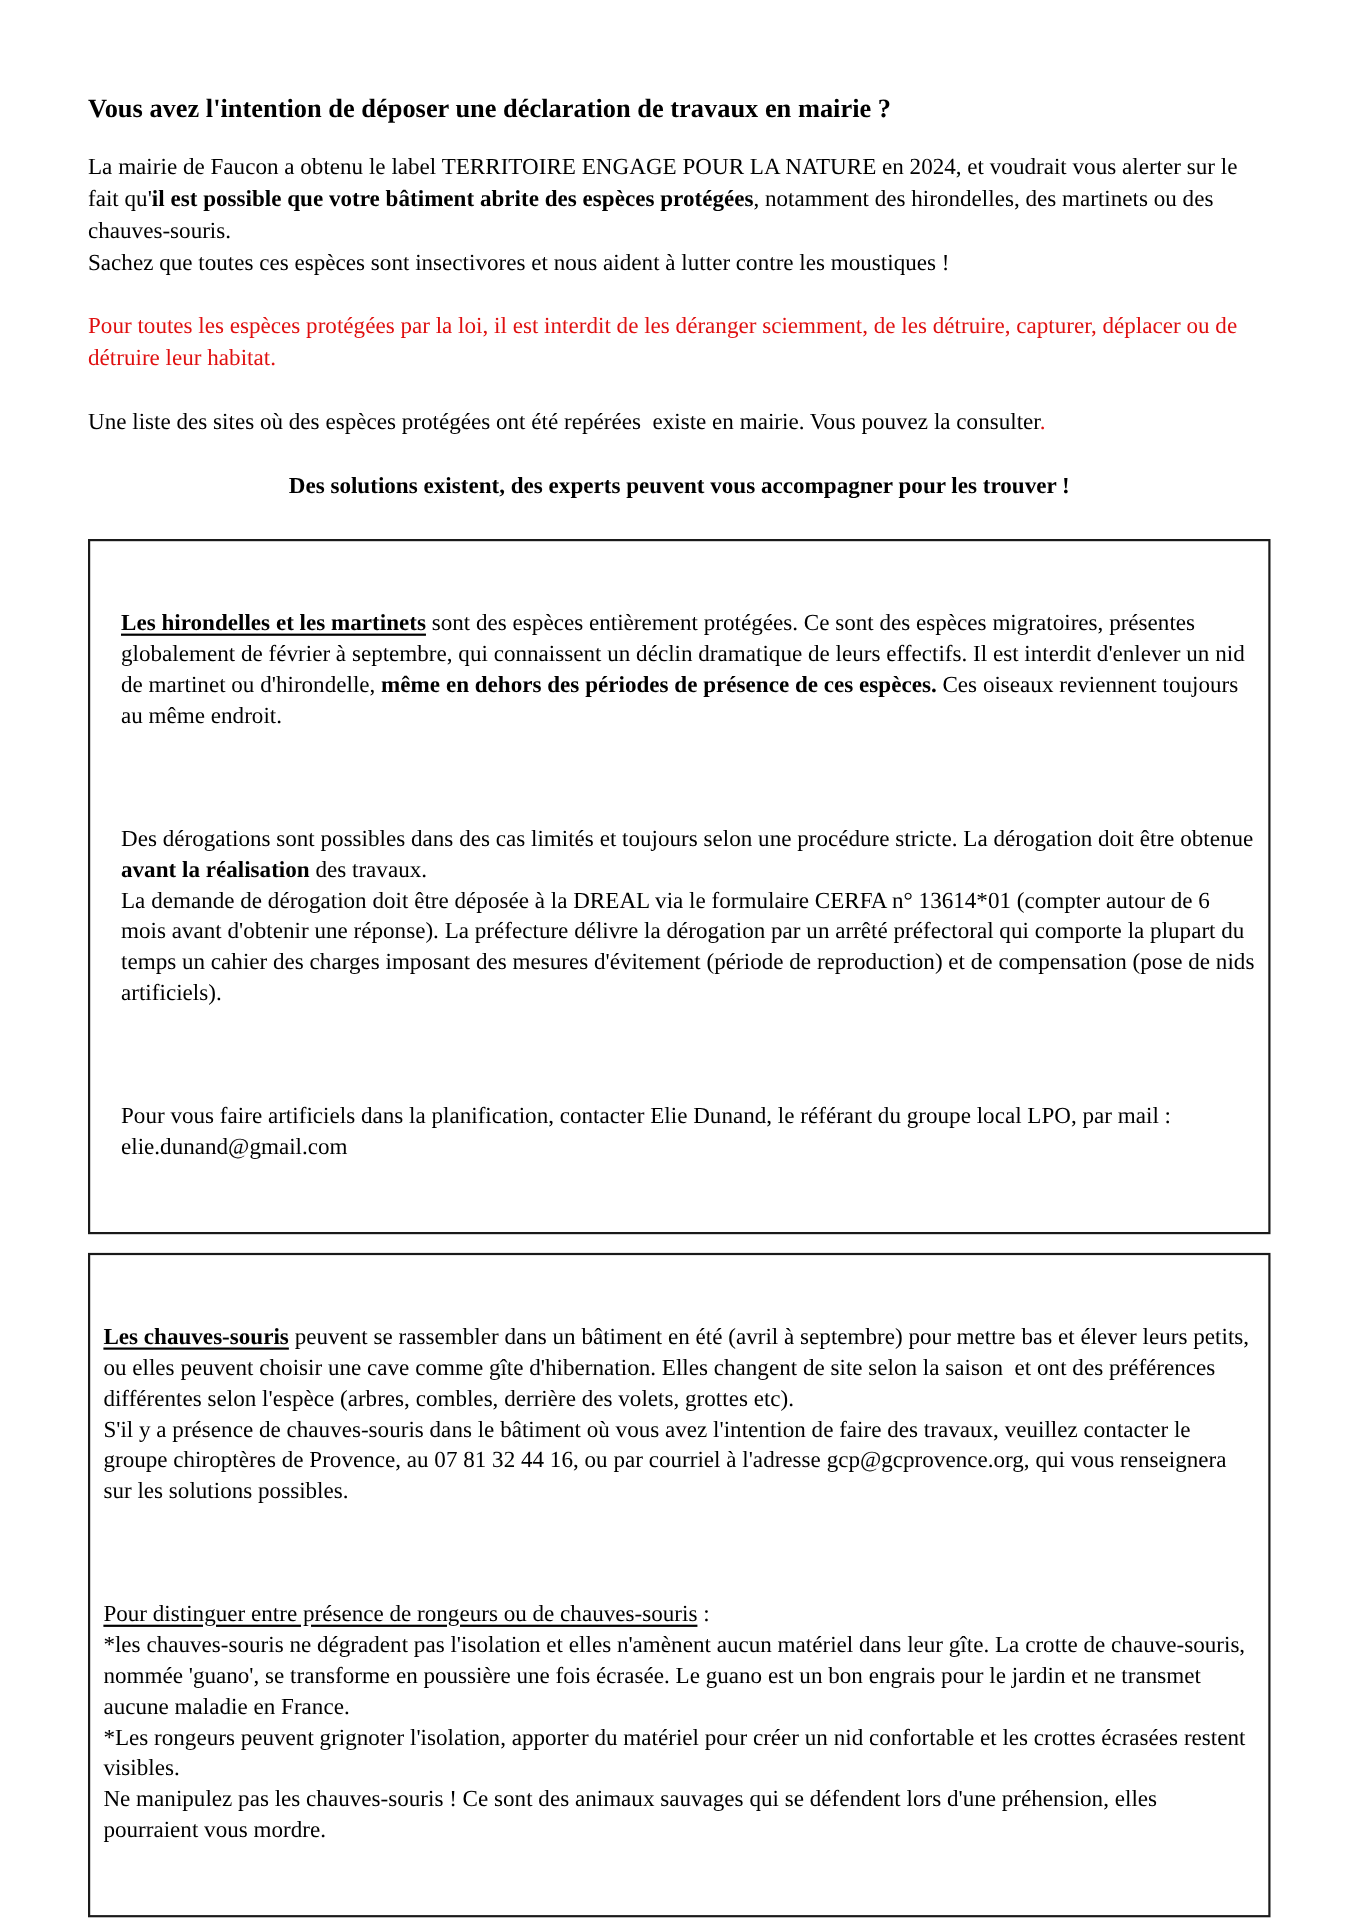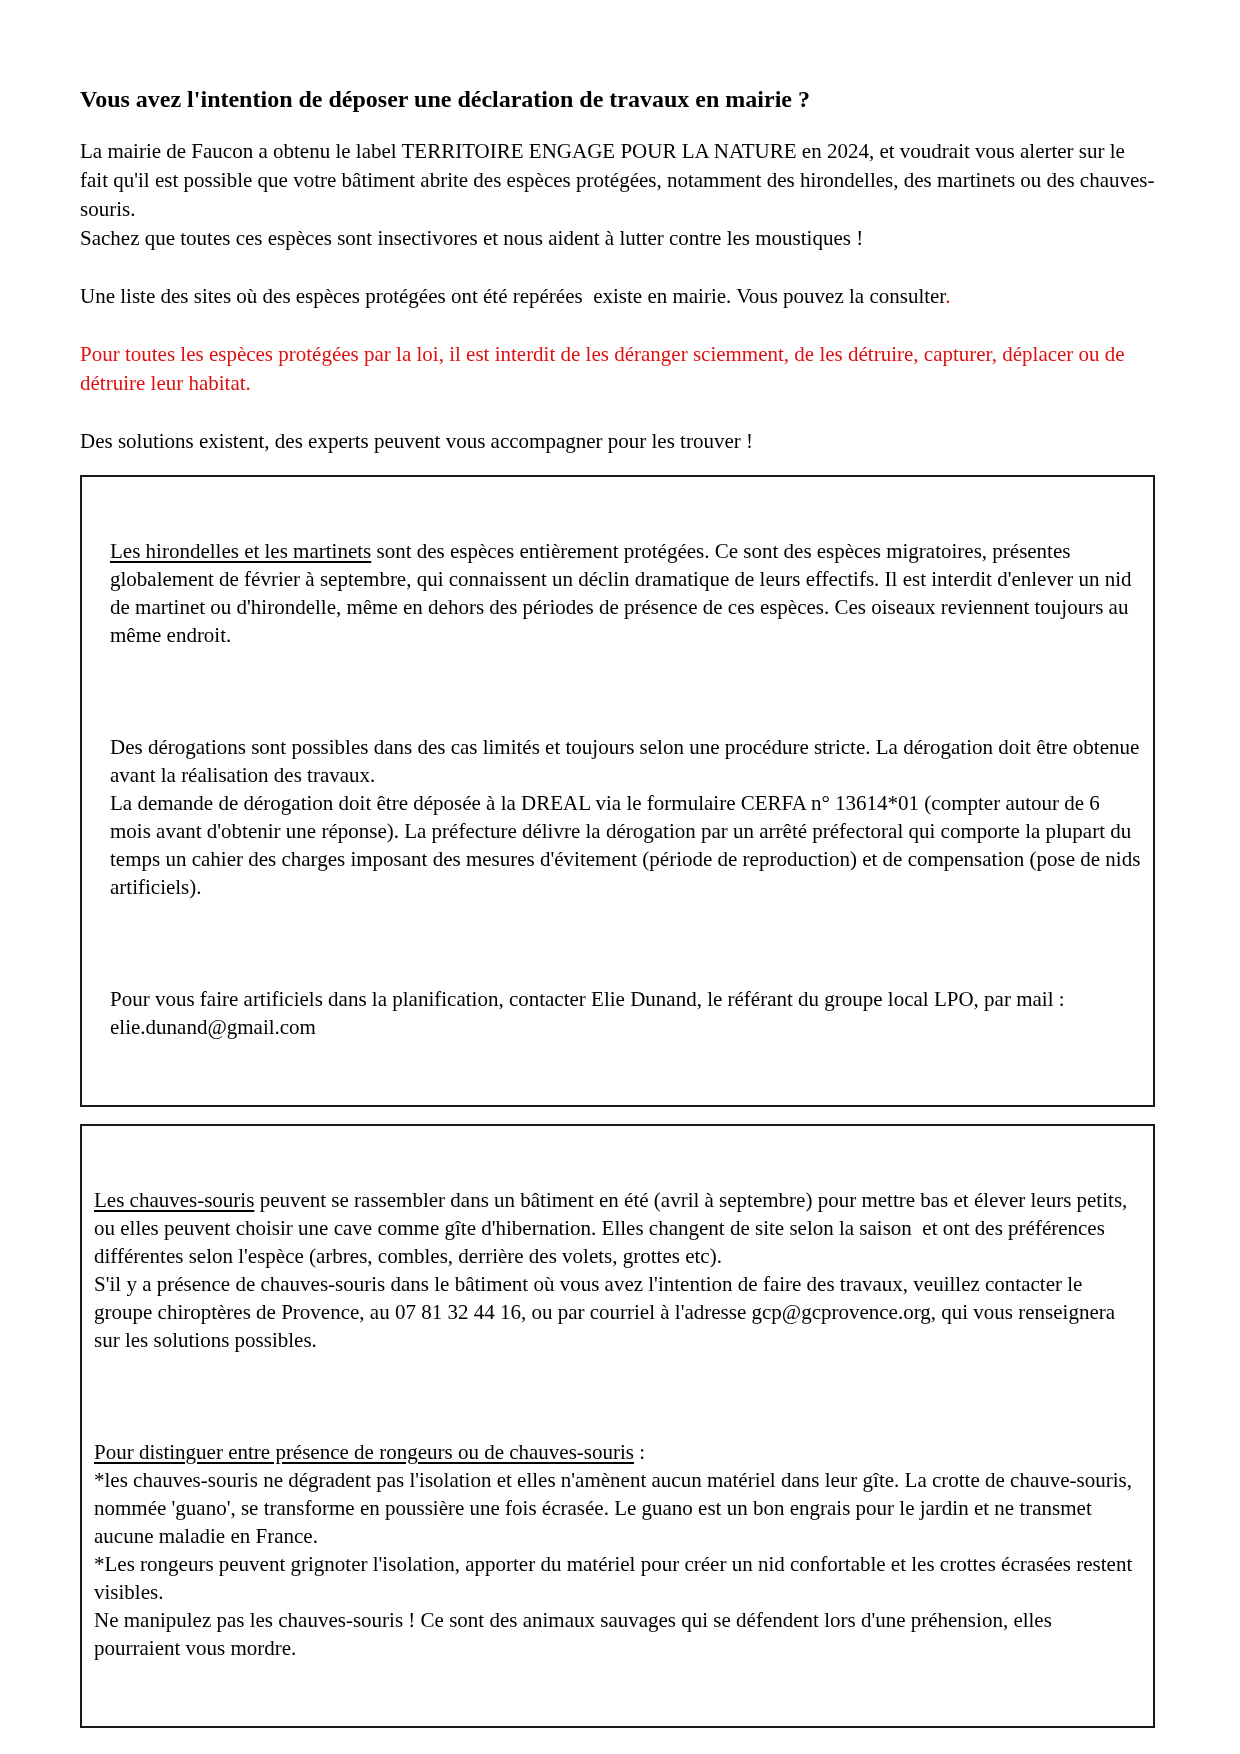--- a/index.html
+++ b/index.html
@@ -29,45 +29,45 @@
     font-weight: bold;
     margin: 0 0 23px 0;
     white-space: pre-wrap;
   }
   .para {
     margin: 0 0 29px 0;
     white-space: pre-wrap;
   }
   .line-flow { white-space: pre-wrap; }
   .red { color: var(--warning-red); }
-  .bold { font-weight: normal; }
+  .bold { font-weight: bold; }
   .u { text-decoration: underline; text-underline-offset: 3px; }
-  .solutions { margin-bottom: 19px; }
+  .solutions { margin-bottom: 34px; text-align: center; }
   .box {
     border: 2px solid #1a1a1a;
     padding: 4px 12px 8px 12px;
     line-height: 28px;
     white-space: pre-wrap;
   }
   .box-birds { margin-bottom: 17px; padding-left: 28px; }
   .box-bats  { }
   .box-para + .box-para { margin-top: 28px; }
 </style>
 </head>
 <body>
 
 <div class="page">
 
   <h1 class="title">Vous avez l'intention de déposer une déclaration de travaux en mairie ?</h1>
 
   <div class="para"><div class="line-flow"><span>La mairie de Faucon a obtenu le label TERRITOIRE ENGAGE POUR LA NATURE en 2024, et voudrait vous alerter sur le fait qu'</span><span class="bold">il est possible que votre bâtiment abrite des espèces protégées</span><span>, notamment des hirondelles, des martinets ou des chauves-souris.</span></div><div class="line-flow">Sachez que toutes ces espèces sont insectivores et nous aident à lutter contre les moustiques !</div></div>
 
+  <div class="para red">Pour toutes les espèces protégées par la loi, il est interdit de les déranger sciemment, de les détruire, capturer, déplacer ou de détruire leur habitat.</div>
+
   <div class="para"><span>Une liste des sites où des espèces protégées ont été repérées  existe en mairie. Vous pouvez la consulter</span><span class="red">.</span></div>
-
-  <div class="para red">Pour toutes les espèces protégées par la loi, il est interdit de les déranger sciemment, de les détruire, capturer, déplacer ou de détruire leur habitat.</div>
 
   <div class="para bold solutions">Des solutions existent, des experts peuvent vous accompagner pour les trouver !</div>
 
   <div class="box box-birds">
     <div class="box-para"><div class="line-flow"><span class="bold u">Les hirondelles et les martinets</span><span> sont des espèces entièrement protégées. Ce sont des espèces migratoires, présentes globalement de février à septembre, qui connaissent un déclin dramatique de leurs effectifs. Il est interdit d'enlever un nid de martinet ou d'hirondelle, </span><span class="bold">même en dehors des périodes de présence de ces espèces.</span><span> Ces oiseaux reviennent toujours au même endroit.</span></div></div>
     <div class="box-para"><div class="line-flow"><span>Des dérogations sont possibles dans des cas limités et toujours selon une procédure stricte. La dérogation doit être obtenue </span><span class="bold">avant la réalisation</span><span> des travaux.</span></div><div class="line-flow">La demande de dérogation doit être déposée à la DREAL via le formulaire CERFA n° 13614*01 (compter autour de 6 mois avant d'obtenir une réponse). La préfecture délivre la dérogation par un arrêté préfectoral qui comporte la plupart du temps un cahier des charges imposant des mesures d'évitement (période de reproduction) et de compensation (pose de nids artificiels).</div></div>
     <div class="box-para"><div class="line-flow">Pour vous faire artificiels dans la planification, contacter Elie Dunand, le référant du groupe local LPO, par mail : elie.dunand@gmail.com</div></div>
   </div>
 
   <div class="box box-bats">

